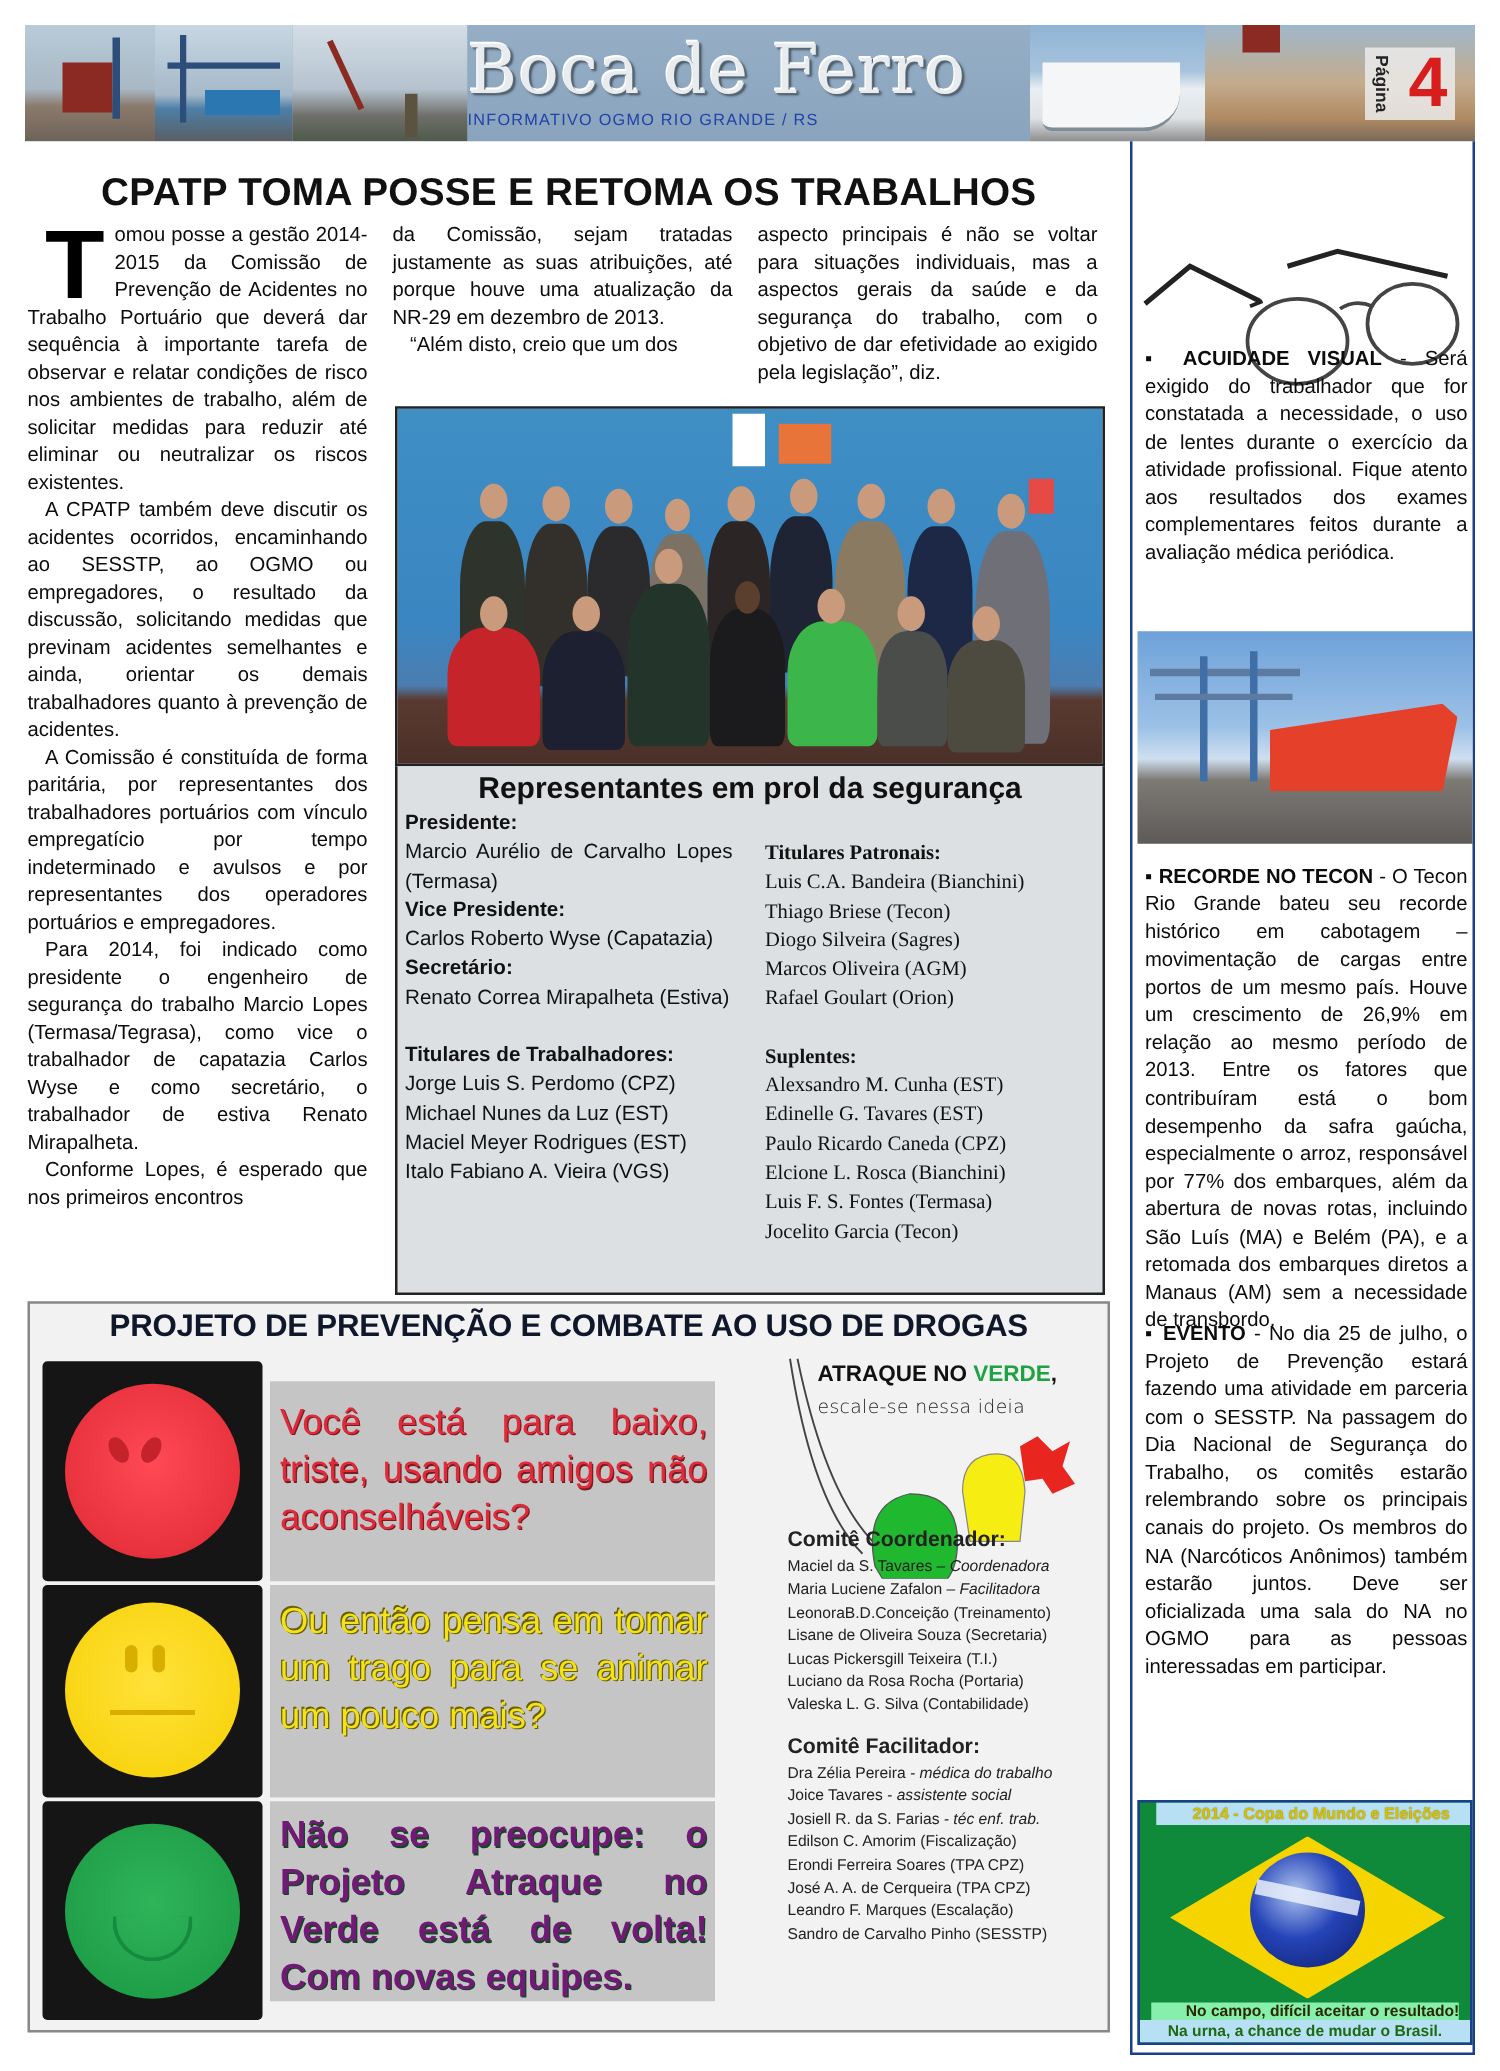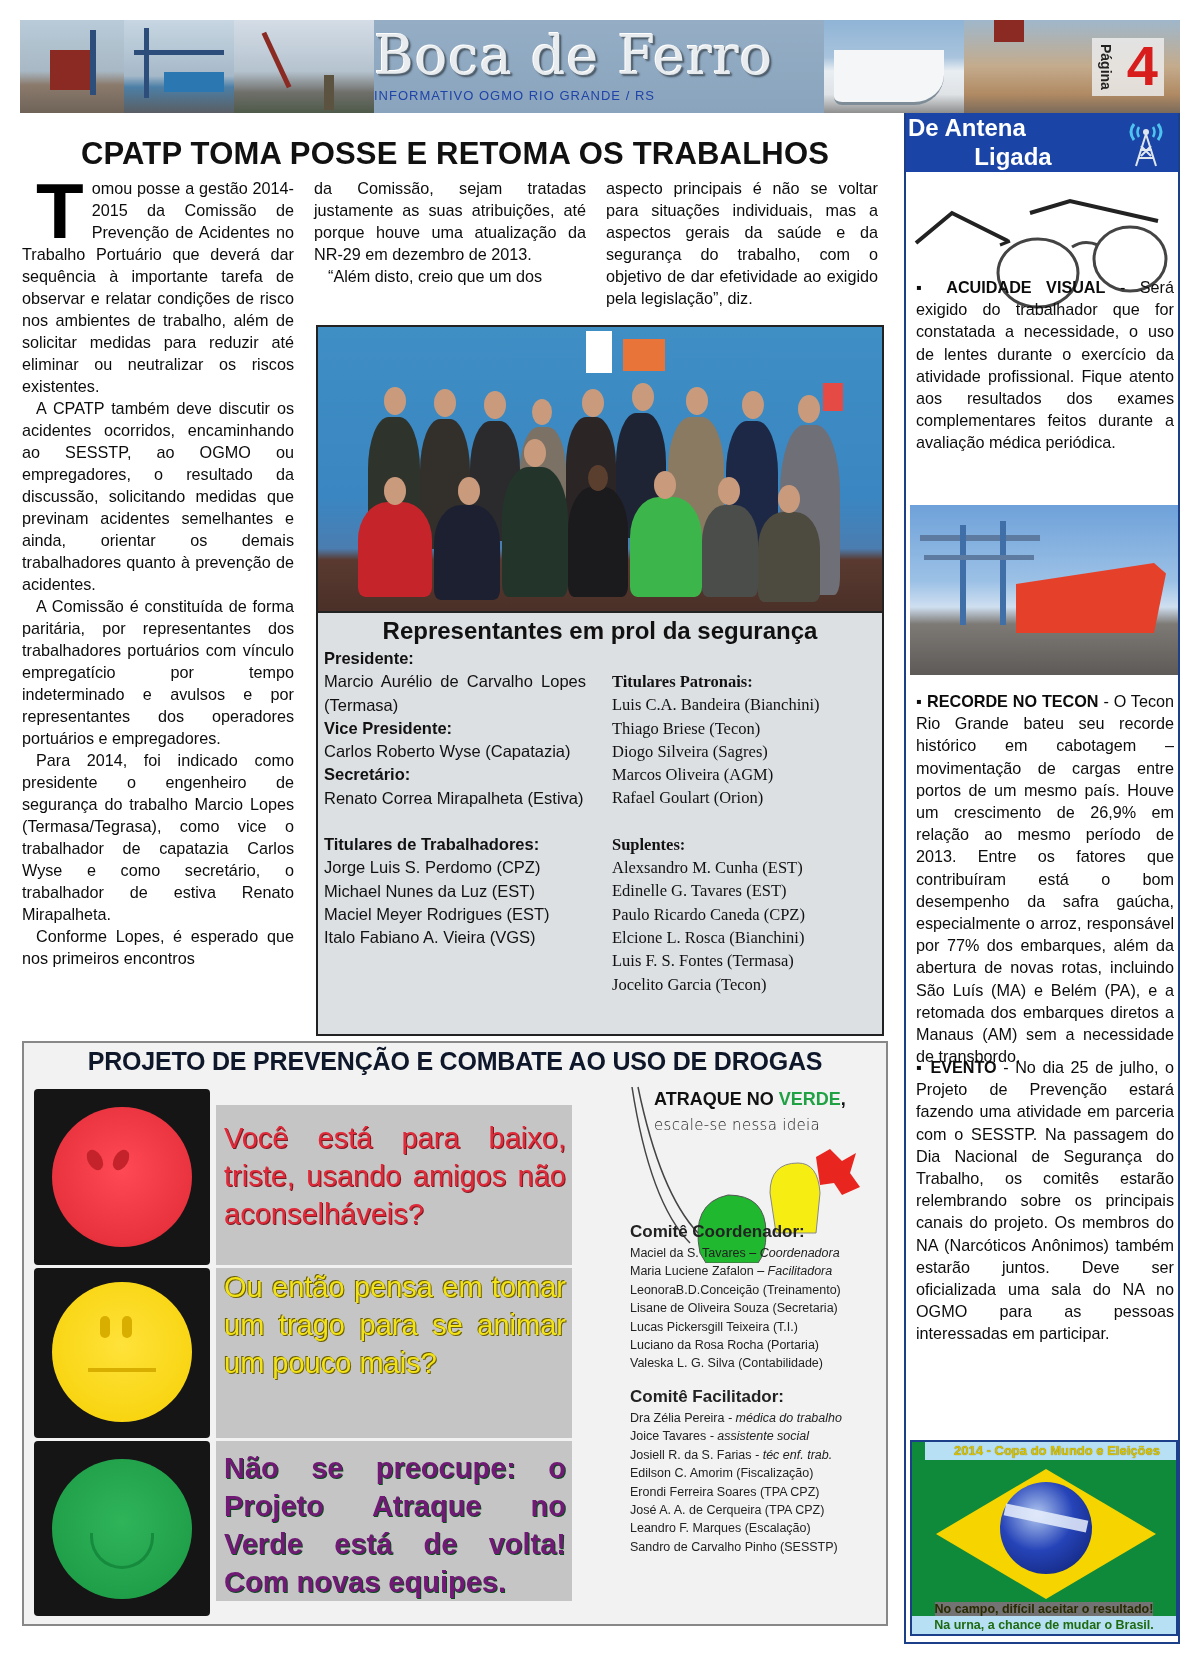--- a/index.html
+++ b/index.html
@@ -58,21 +58,21 @@
   .glasses { position: absolute; left: 6px; top: 70px; width: 262px; height: 130px; }
   .sb-text { position: absolute; left: 10px; width: 258px; font-size: 16.2px; line-height: 22.2px; text-align: justify; color: #0c0c0c; }
   .sb-text .kw { font-weight: bold; }
   .ship-photo { position: absolute; left: 4px; top: 392px; width: 268px; height: 170px; background: linear-gradient(180deg,#6ea1d9 0%,#9cc1e6 45%,#cfdff0 60%,#7d7a76 70%,#5d5a57 100%); overflow: hidden; }
   .flag { position: absolute; left: 4px; top: 1327px; width: 268px; height: 196px; background: #0f8a3a; border: 2px solid #1c3f8a; overflow: hidden; }
   .flag-top { position: absolute; left: 0; top: 0; width: 100%; height: 18px; background: #b8e0f4; color: #d8c000; font-size: 13px; font-weight: bold; text-align: center; line-height: 18px; text-shadow: 0 0 1px #6a6a00; margin-left: 13px; }
   .flag-diamond { position: absolute; left: 24px; top: 27px; width: 220px; height: 130px; background: #f5d400; clip-path: polygon(50% 0, 100% 50%, 50% 100%, 0 50%); }
   .flag-ball { position: absolute; left: 88px; top: 40px; width: 92px; height: 92px; border-radius: 50%; background: radial-gradient(circle at 40% 35%, #b0c6f0 0%, #2644b8 45%, #0c1d6c 100%); }
   .flag-band { position: absolute; left: 92px; top: 70px; width: 84px; height: 12px; background: #e8eefc; transform: rotate(12deg); opacity: .85; }
   .flag-line1 { position: absolute; left: 0; top: 160px; width: 100%; text-align: center; font-size: 12.5px; font-weight: bold; color: #2a2a00; }
-  .flag-line1 span { background: #737373; }
+  .flag-line1 span { background: #86efac; padding-left: 28px; }
   .flag-line2 { position: absolute; left: 0; bottom: 0; width: 100%; height: 18px; background: #b8e0f4; text-align: center; font-size: 12.5px; font-weight: bold; color: #1e6a10; line-height: 18px; }
 
   
   .drogas { position: absolute; left: 22px; top: 1041px; width: 866px; height: 585px; border: 2px solid #888; background: #f2f2f2; }
   .drogas-title { position: absolute; left: 0; top: 4px; width: 100%; text-align: center; font-size: 25px; font-weight: bold; color: #0f172a; letter-spacing: -0.2px; }
   .tl { position: absolute; left: 10px; width: 176px; background: #151515; border-radius: 4px; }
   .tl-light { position: absolute; left: 18px; top: 18px; width: 140px; height: 140px; border-radius: 50%; }
   .msg { position: absolute; left: 192px; width: 356px; background: #c5c5c5; font-size: 29px; line-height: 38px; text-align: justify; padding: 0 6px 0 8px; }
   .msg-red { color: #e02a3a; text-shadow: 1px 1px 0 #7c1a20; }
   .msg-yellow { color: #f2e21a; text-shadow: 1px 1px 0 #6b5e00, -1px -1px 0 #6b5e00; }
@@ -207,34 +207,20 @@
     <div>Alexsandro M. Cunha (EST)</div>
     <div>Edinelle G. Tavares (EST)</div>
     <div>Paulo Ricardo Caneda (CPZ)</div>
     <div>Elcione L. Rosca (Bianchini)</div>
     <div>Luis F. S. Fontes (Termasa)</div>
     <div>Jocelito Garcia (Tecon)</div>
   </div>
 </section>
 
 <aside class="sidebar">
-  <div class="sb-header">
-    <div class="sb-title">
-      <div style="text-align:left;padding-left:0;">De Antena</div>
-      <div style="padding-left:30px;">Ligada</div>
-    </div>
-    <svg class="antenna" viewBox="0 0 40 52">
-      <path d="M8 8 Q2 16 8 24" stroke="#4fc3f0" stroke-width="3" fill="none"></path>
-      <path d="M32 8 Q38 16 32 24" stroke="#4fc3f0" stroke-width="3" fill="none"></path>
-      <path d="M13 11 Q10 16 13 21" stroke="#4fc3f0" stroke-width="2.5" fill="none"></path>
-      <path d="M27 11 Q30 16 27 21" stroke="#4fc3f0" stroke-width="2.5" fill="none"></path>
-      <circle cx="20" cy="16" r="3" fill="#dfe6ee"></circle>
-      <path d="M20 18 L10 50 M20 18 L30 50 M14 34 L26 34 M12 42 L28 42 M15 30 L25 40 M25 30 L15 40" stroke="#dfe6ee" stroke-width="2" fill="none"></path>
-    </svg>
-  </div>
   <svg class="glasses" viewBox="0 0 262 130">
     <path d="M4 60 L40 30 L96 58" stroke="#222" stroke-width="4" fill="none"></path>
     <path d="M118 30 L158 18 L246 38" stroke="#222" stroke-width="4" fill="none"></path>
     <ellipse cx="126" cy="90" rx="40" ry="34" stroke="#444" stroke-width="3" fill="none"></ellipse>
     <ellipse cx="218" cy="76" rx="36" ry="32" stroke="#444" stroke-width="3" fill="none"></ellipse>
     <path d="M160 64 Q172 56 186 62" stroke="#444" stroke-width="3" fill="none"></path>
     <path d="M88 62 L98 58" stroke="#222" stroke-width="3"></path>
   </svg>
   <div class="sb-text" style="top:163px;">
     <span>▪ </span><span class="kw">ACUIDADE VISUAL</span><span> - Será exigido do trabalhador que for constatada a necessidade, o uso de lentes durante o exercício da atividade profissional. Fique atento aos resultados dos exames complementares feitos durante a avaliação médica periódica.</span>
@@ -273,21 +259,21 @@
   </div>
   <div class="msg msg-red" style="top:62px;height:160px;padding-top:14px;">Você está para baixo, triste, usando amigos não aconselháveis?</div>
 
   <div class="tl" style="top:225px;height:170px;">
     <div class="tl-light" style="top:14px;background:radial-gradient(circle at 50% 45%,#ffe23a 0%,#f8d410 75%,#d6b000 100%);">
       <div style="position:absolute;left:48px;top:34px;width:10px;height:22px;background:#d8ae00;border-radius:5px;"></div>
       <div style="position:absolute;left:70px;top:34px;width:10px;height:22px;background:#d8ae00;border-radius:5px;"></div>
       <div style="position:absolute;left:36px;top:86px;width:68px;height:4px;background:#d8ae00;"></div>
     </div>
   </div>
-  <div class="msg msg-yellow" style="top:225px;height:170px;padding-top:0;">Ou então pensa em tomar um trago para se animar um pouco mais?</div>
+  <div class="msg msg-yellow" style="top:225px;height:170px;padding-top:10px;">Ou então pensa em tomar um trago para se animar um pouco mais?</div>
 
   <div class="tl" style="top:398px;height:175px;">
     <div class="tl-light" style="background:radial-gradient(circle at 50% 45%,#2fb45a 0%,#1f9e48 75%,#157a36 100%);">
       <div style="position:absolute;left:38px;top:74px;width:64px;height:36px;border:3px solid #168a3d;border-top:none;border-radius:0 0 40px 40px;"></div>
     </div>
   </div>
   <div class="msg msg-green" style="top:398px;height:160px;padding-top:8px;">Não se preocupe: o Projeto Atraque no Verde está de volta! Com novas equipes.</div>
 
   <div class="atraque">
     <div class="atr-main"><span>ATRAQUE NO </span><span class="verde">VERDE</span><span>,</span></div>

